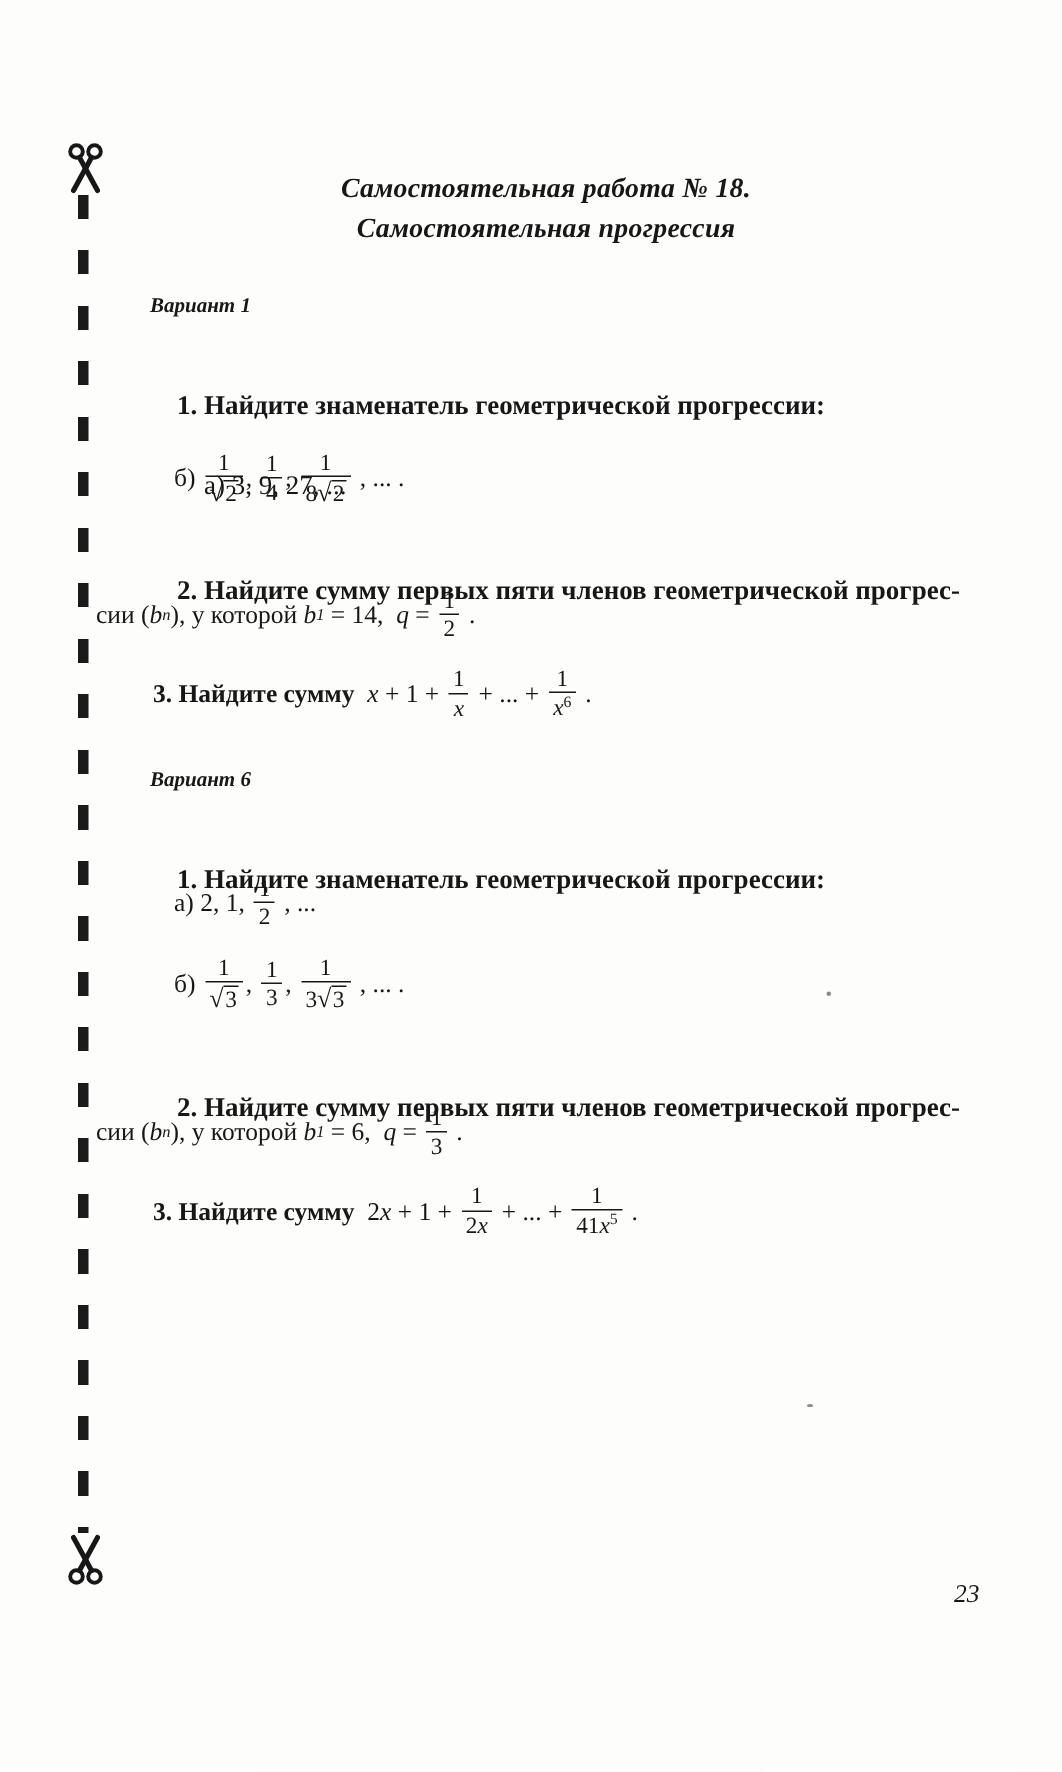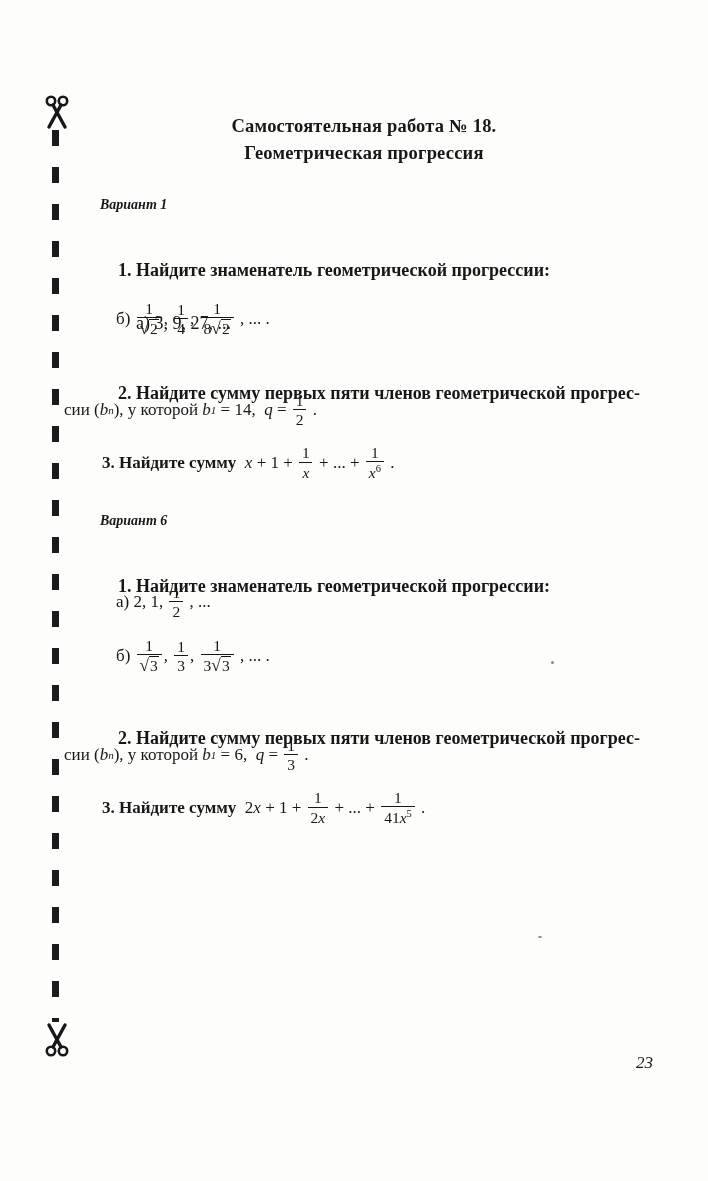--- a/index.html
+++ b/index.html
@@ -4,21 +4,21 @@
 <style>
   html,body { margin:0; padding:0; background:#ffffff; }
   .page {
     position:relative; width:708px; height:1181px;
     background:#fdfdfc; overflow:hidden;
     font-family:"Liberation Serif", serif; color:#171717;
   }
   .abs { position:absolute; }
 
   
-  .title-line { left:40px; right:20px; text-align:center; font-weight:bold; font-size:18.5px; letter-spacing:0.2px; }
+  .title-line { left:40px; right:20px; text-align:center; font-weight:bold; font-size:18.5px; letter-spacing:0.2px;font-style:italic; }
 
   
   .vheading { font-weight:bold; font-style:italic; font-size:14px; }
 
   
   .pline { font-size:18px; white-space:pre; }
   .bold { font-weight:bold; }
 
   
   .mline { display:flex; align-items:center; white-space:pre; font-size:17px; }
@@ -61,21 +61,21 @@
   </svg>
   <div class="abs dash-line"></div>
   <svg class="abs scissors bottom" viewBox="0 0 30 36">
     <circle cx="9" cy="7" r="4.2" fill="none" stroke="#171717" stroke-width="2.6"></circle>
     <circle cx="21" cy="7" r="4.2" fill="none" stroke="#171717" stroke-width="2.6"></circle>
     <line x1="11" y1="11" x2="23" y2="33" stroke="#171717" stroke-width="3.4" stroke-linecap="round"></line>
     <line x1="19" y1="11" x2="7" y2="33" stroke="#171717" stroke-width="3.4" stroke-linecap="round"></line>
   </svg>
 
   <div class="abs title-line" style="top:116px">Самостоятельная работа № 18.</div>
-  <div class="abs title-line" style="top:143px">Геометрическая прогрессия</div>
+  <div class="abs title-line" style="top:143px">Самостоятельная прогрессия</div>
 
   <div class="abs vheading" style="left:100px; top:197px">Вариант 1</div>
 
   <div class="abs pline bold" style="left:100px; top:239px">
     <span>1.</span><span> Найдите знаменатель геометрической прогрессии:</span>
   </div>
 
   <div class="abs pline" style="left:118px; top:292px">
     <span>а) </span><span>3, 9, 27, ...</span>
   </div>

